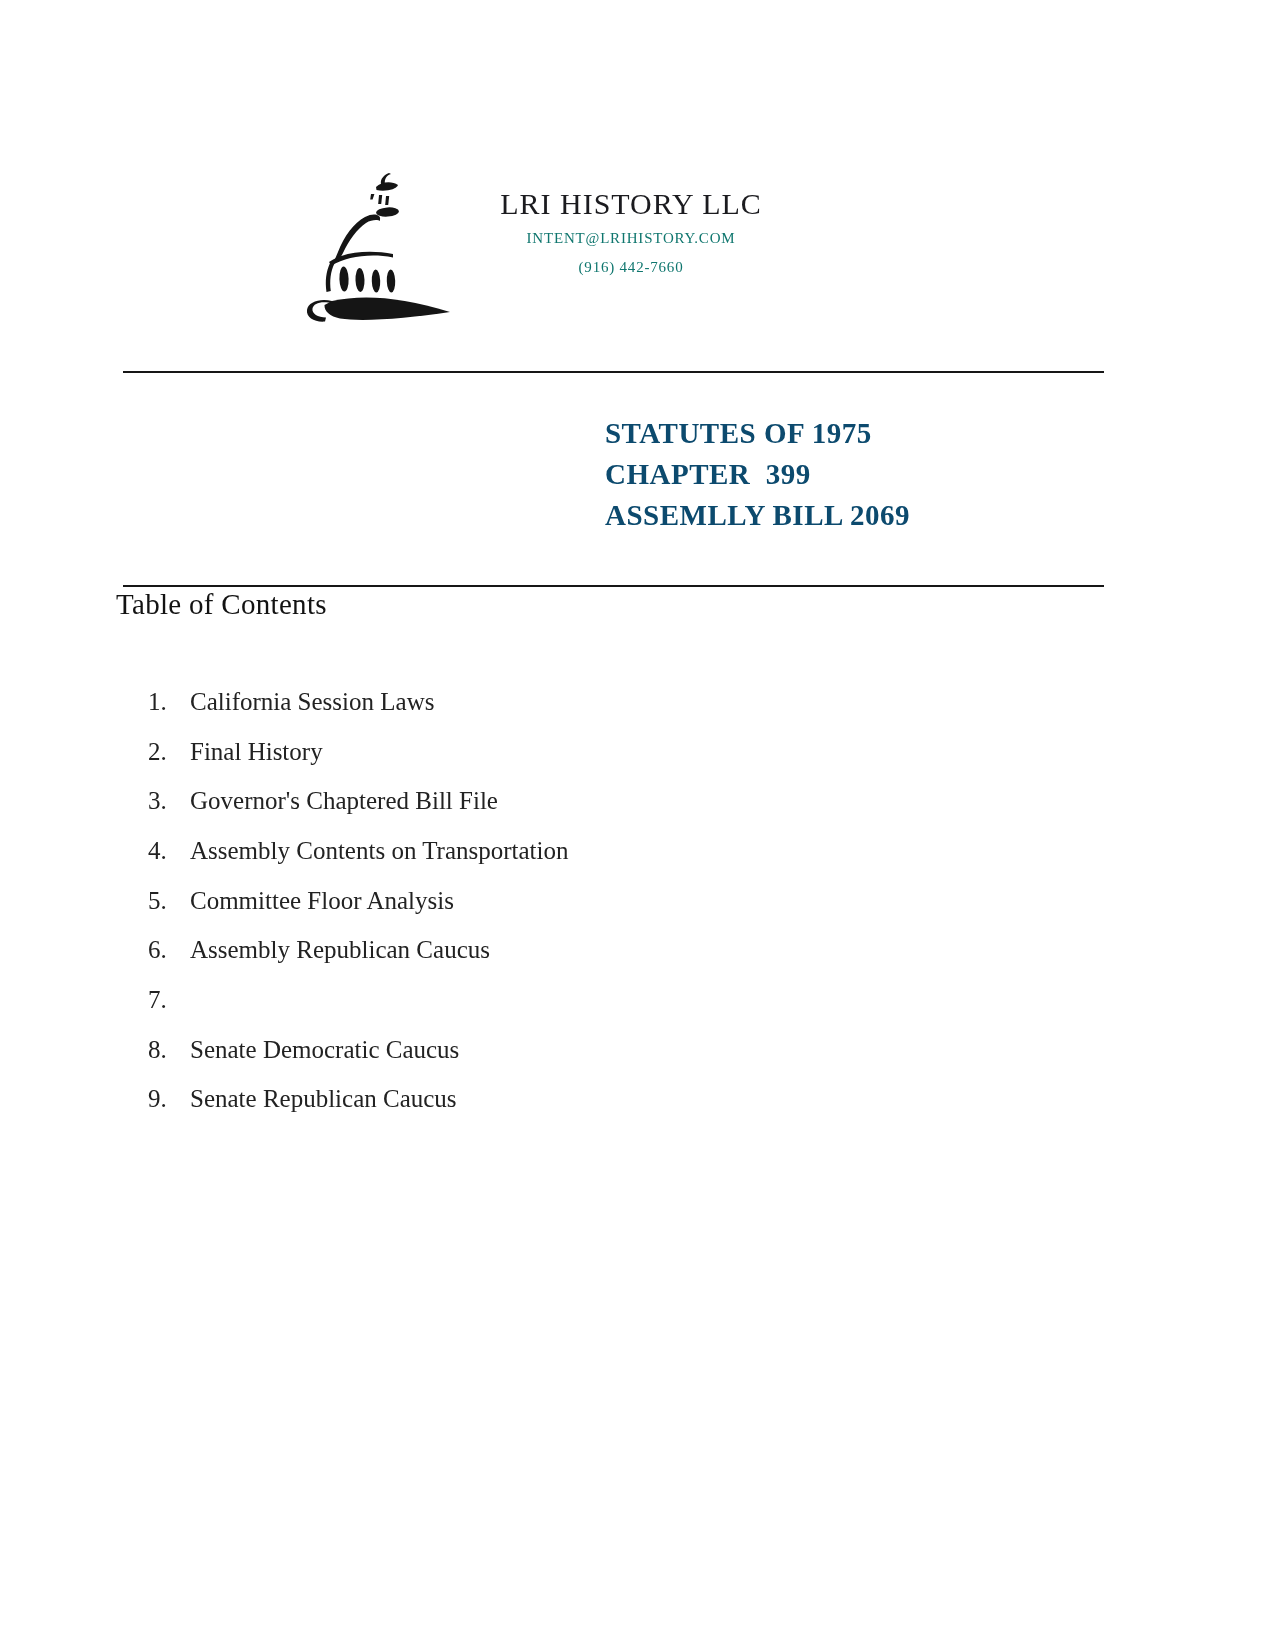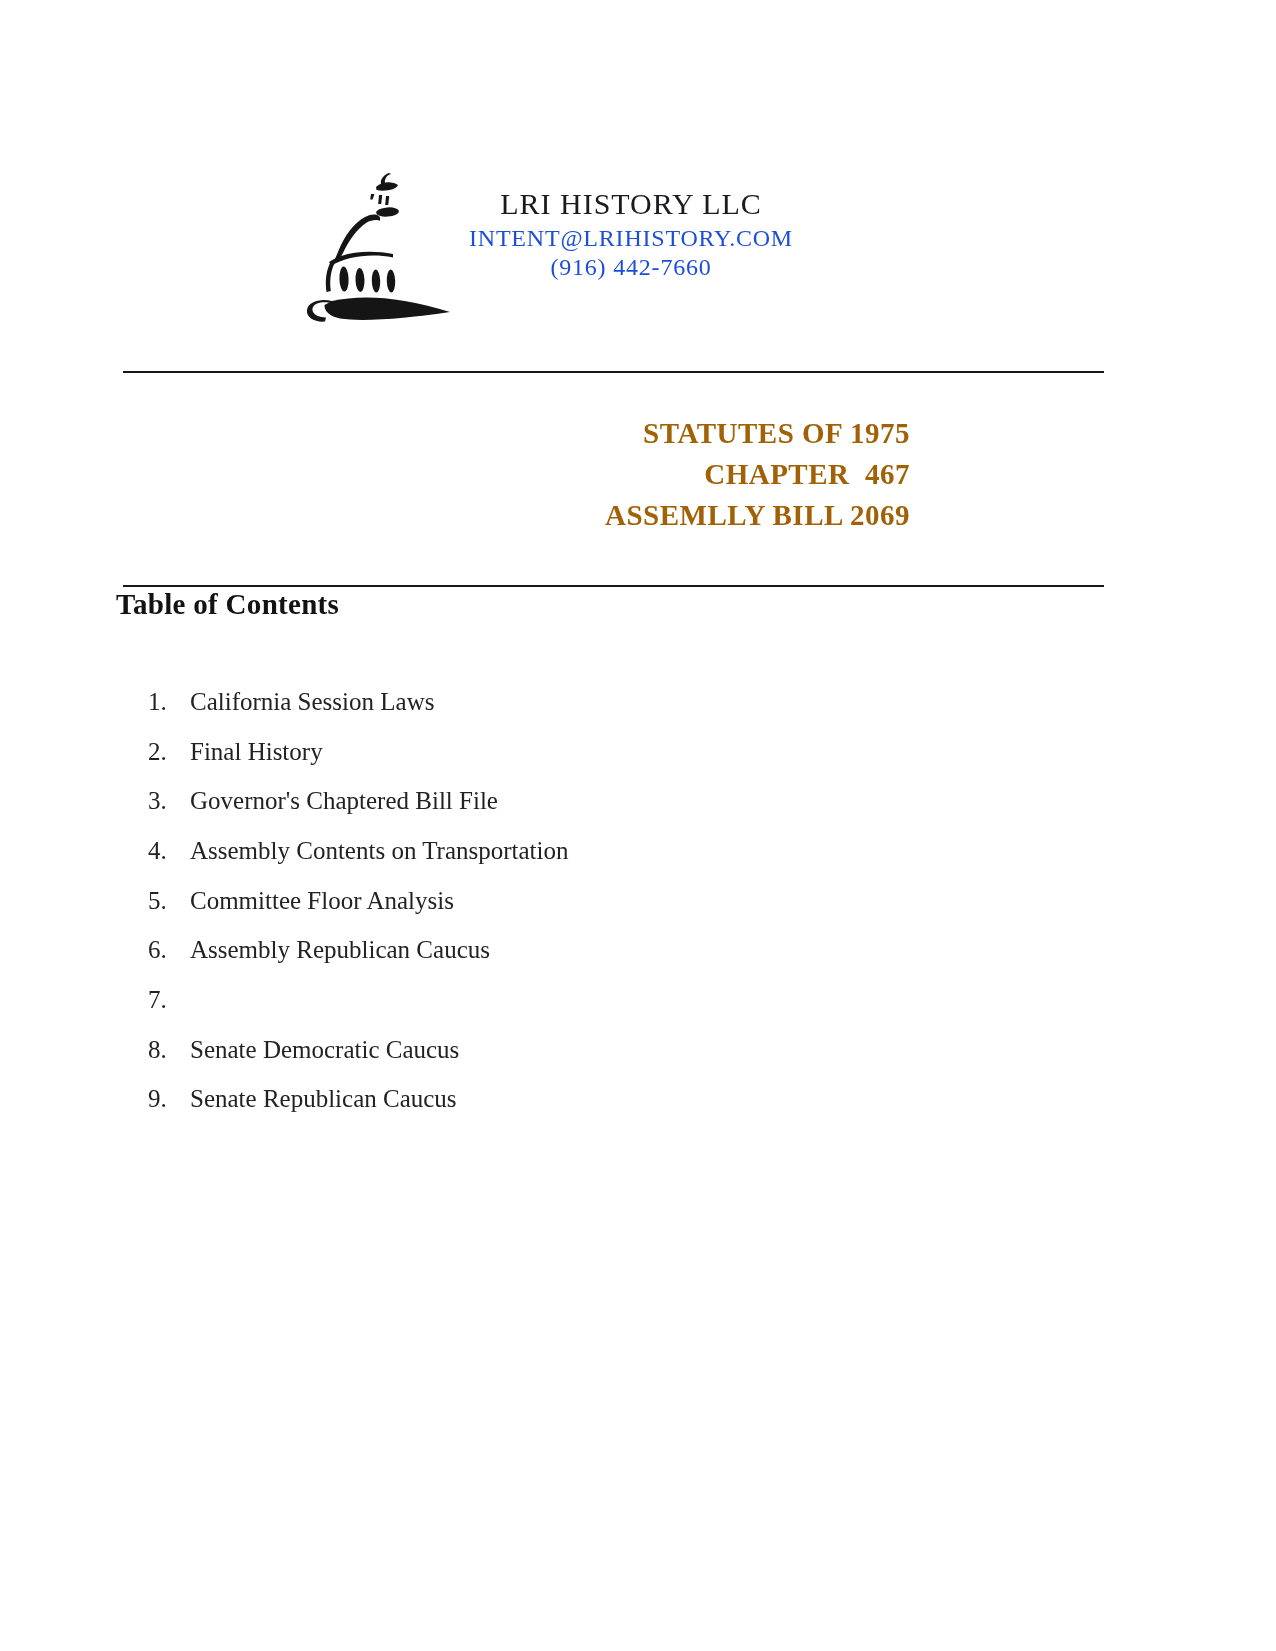--- a/index.html
+++ b/index.html
@@ -34,60 +34,60 @@
     color: #222226;
   }
   .company {
     font-size: 30px;
     line-height: 40px;
     letter-spacing: 1px;
     color: #1b1b1f;
     white-space: pre;
   }
   .contact-line {
-    font-size: 24px;
+    font-size: 15px;
     line-height: 29px;
     letter-spacing: 0.8px;
-    color: #1d4ed8;
+    color: #0f766e;
     white-space: pre;
   }
 
   
   .rule {
     position: absolute;
     left: 123px;
     width: 981px;
     height: 2px;
     background: #161616;
   }
   .rule-1 { top: 339px; }
   .rule-2 { top: 553px; }
 
   
   .doc-title {
     position: absolute;
     right: 234px;
     top: 381px;
-    text-align: right;
-    color: #a16207;
+    text-align: left;
+    color: #0c4a6e;
     font-weight: bold;
     font-size: 29px;
     line-height: 41px;
     letter-spacing: 0.5px;
   }
   .doc-title div { white-space: pre; }
 
   
   .toc-heading {
     position: absolute;
     left: 116px;
     top: 556px;
     margin: 0;
     font-size: 29px;
-    font-weight: bold;
+    font-weight: normal;
     letter-spacing: 0.3px;
     color: #121212;
   }
   .toc-list {
     position: absolute;
     left: 148px;
     top: 645px;
     width: 700px;
   }
   .toc-item {
@@ -142,21 +142,21 @@
   <div class="contact">
     <div class="company">LRI HISTORY LLC</div>
     <div class="contact-line">INTENT@LRIHISTORY.COM</div>
     <div class="contact-line">(916) 442-7660</div>
   </div>
 
   <div class="rule rule-1"></div>
 
   <div class="doc-title">
     <div>STATUTES OF 1975</div>
-    <div>CHAPTER  467</div>
+    <div>CHAPTER  399</div>
     <div>ASSEMLLY BILL 2069</div>
   </div>
 
   <div class="rule rule-2"></div>
 
   <h2 class="toc-heading">Table of Contents</h2>
 
   <div class="toc-list">
     <div class="toc-item">
       <span class="toc-num">1.</span>

